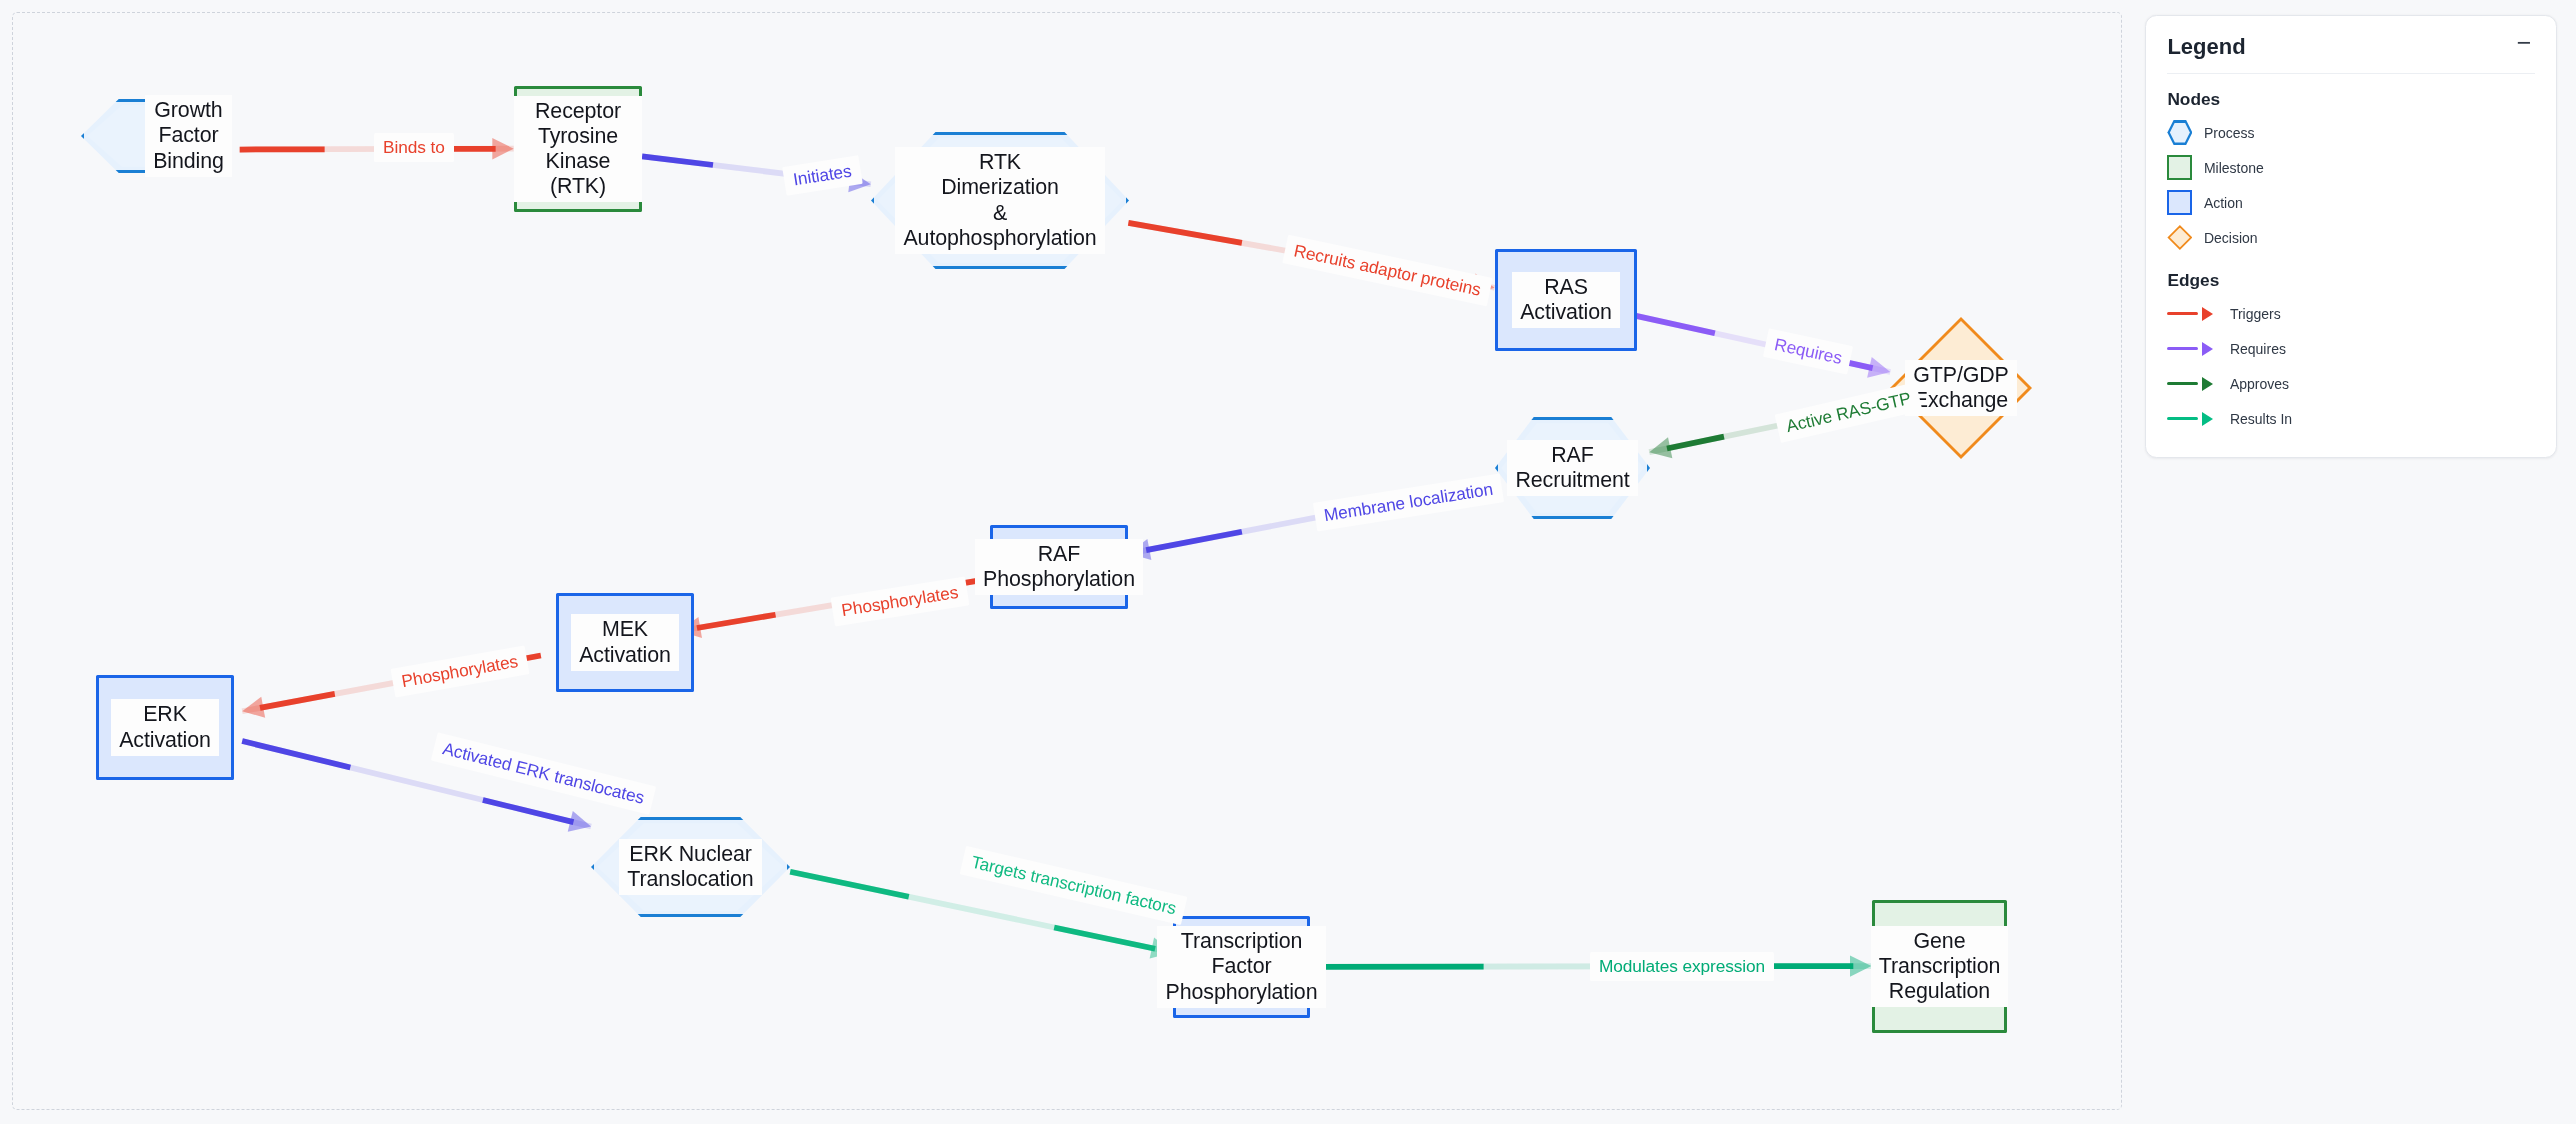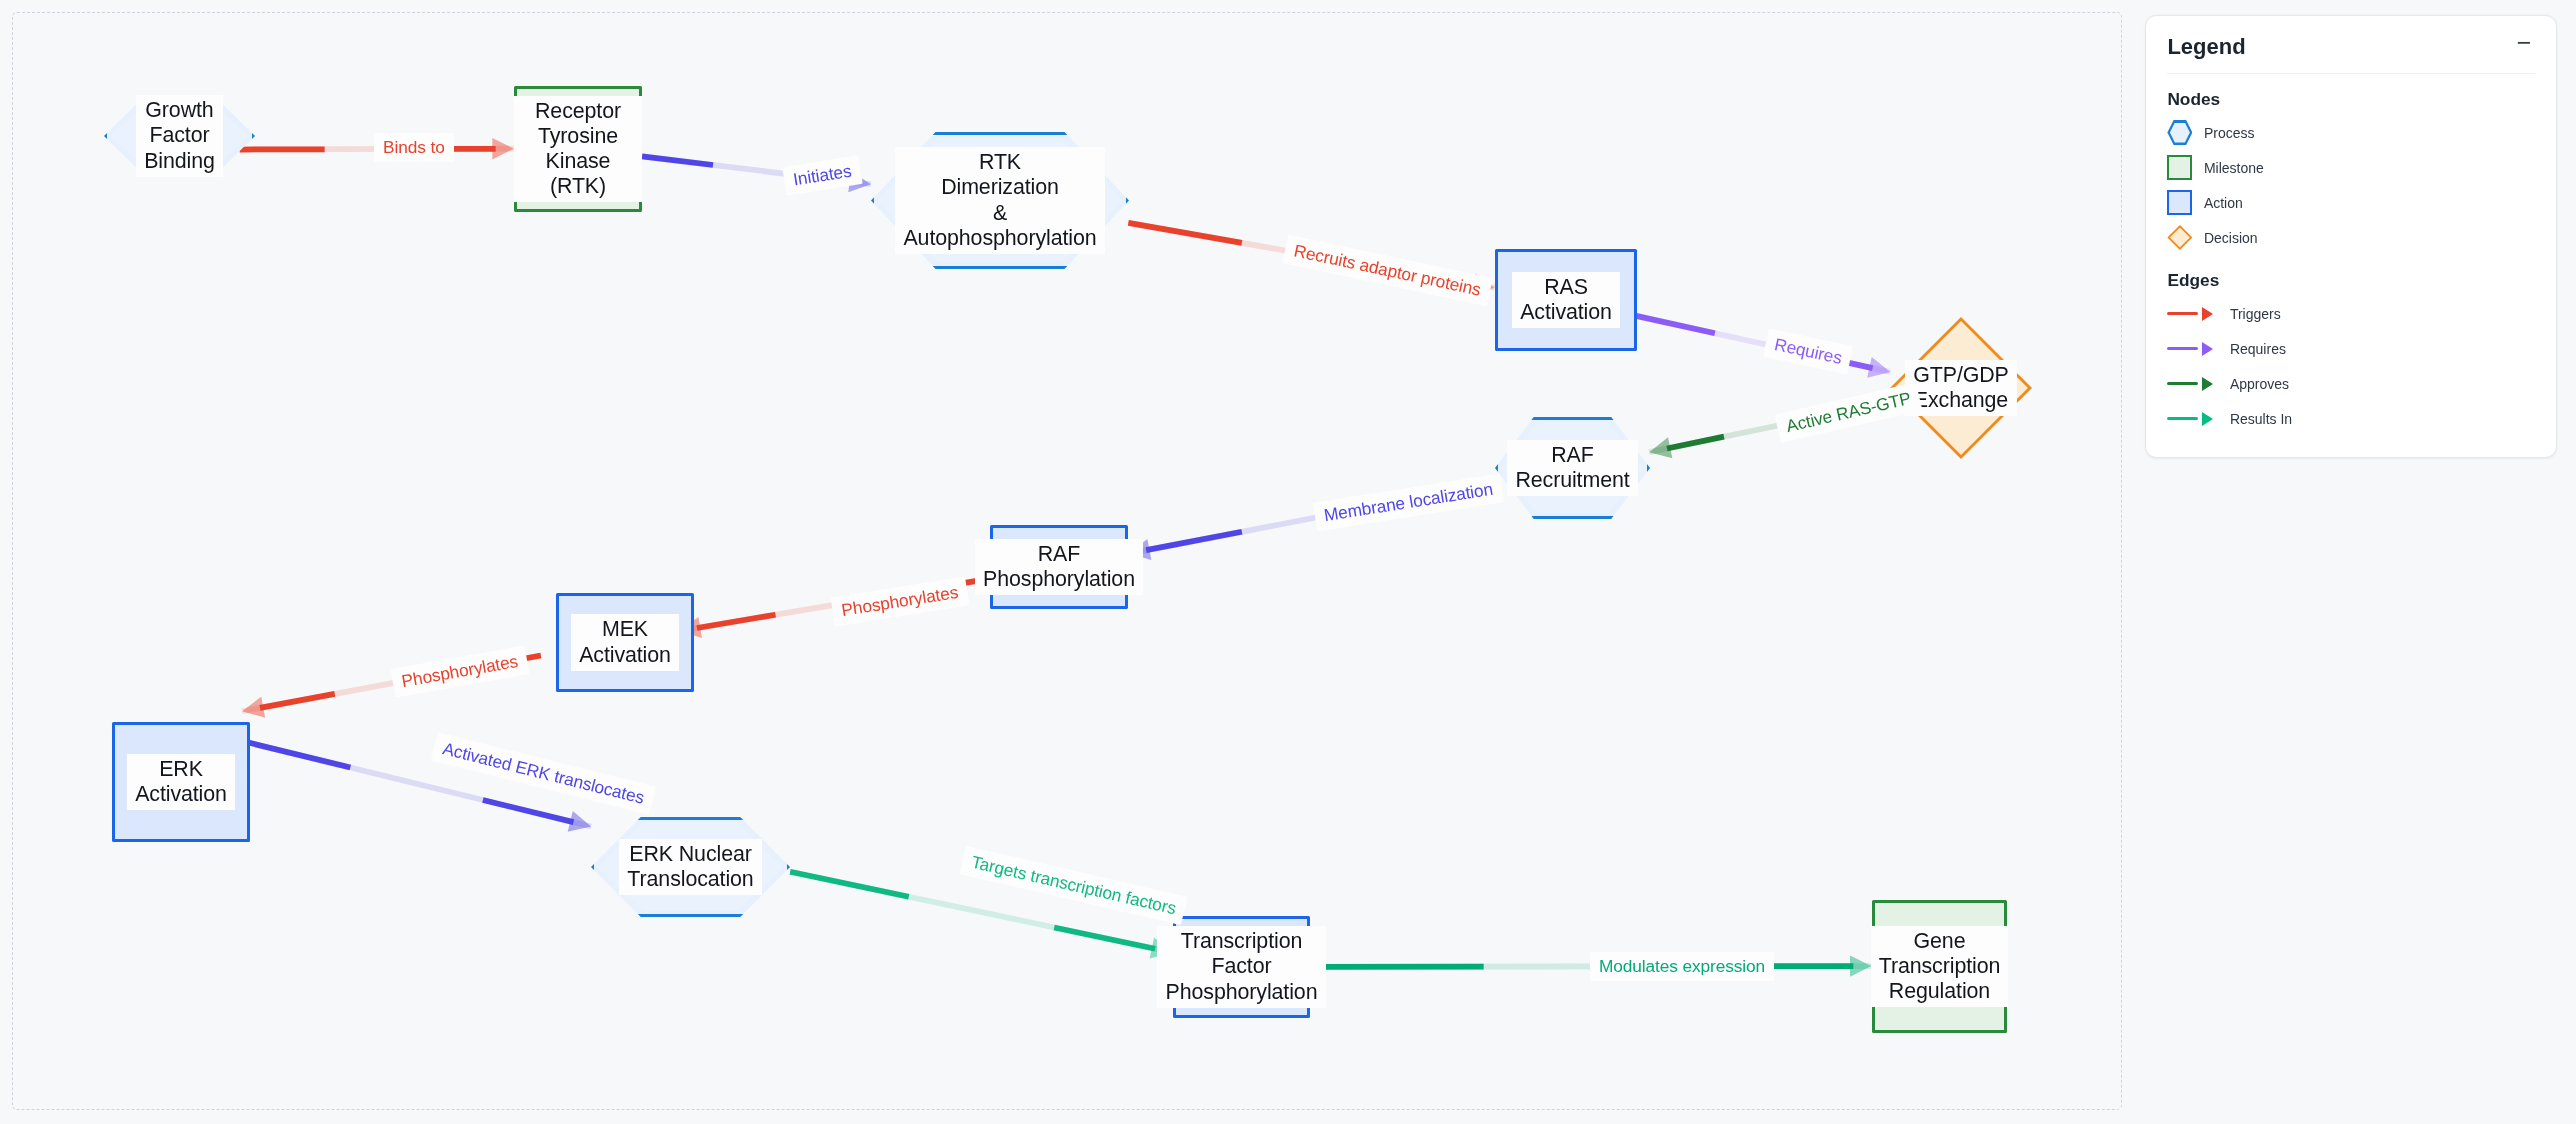--- a/index.html
+++ b/index.html
@@ -198,21 +198,21 @@
         <line x1="960" y1="1059.5022421524664" x2="1425" y2="1157.506726457399" stroke="#0fb981" stroke-width="7" stroke-opacity="0.16"></line>
         <line x1="960" y1="1059.5022421524664" x2="1104.15" y2="1089.8836322869954" stroke="#0fb981" stroke-width="7"></line>
         <line x1="1280.85" y1="1127.12533632287" x2="1403.472929512895" y2="1152.9696308838836" stroke="#0fb981" stroke-width="7"></line>
         <polygon points="1425,1157.506726457399 1396.8779056763442,1164.865246067443 1402.2399277177715,1139.4241627645006" fill="#0fb981" fill-opacity="0.45"></polygon>
         <line x1="1591" y1="1174.9021226415093" x2="2274" y2="1174.0966981132076" stroke="#00ab76" stroke-width="7" stroke-opacity="0.16"></line>
         <line x1="1591" y1="1174.9021226415093" x2="1802.73" y2="1174.6524410377358" stroke="#00ab76" stroke-width="7"></line>
         <line x1="2062.27" y1="1174.3463797169811" x2="2252.0000152967978" y2="1174.1226414913954" stroke="#00ab76" stroke-width="7"></line>
         <polygon points="2274,1174.0966981132076 2248.015348256054,1187.1273494302307 2247.984687900014,1161.1273675082646" fill="#00ab76" fill-opacity="0.45"></polygon>
       </svg>
     <div id="node-layer">
-        <div class="node n-process" style="left: 104px; top: 99px; width: 151px; height: 74px;">
+        <div class="node n-process" style="left: 81px; top: 99px; width: 151px; height: 74px; justify-content: flex-end;">
           <div class="shape"></div>
           <div class="label" style="font-size: 21.4px;">Growth
 Factor
 Binding</div>
         </div>
         <div class="node n-milestone" style="left: 514px; top: 86px; width: 128px; height: 126px;">
           <div class="shape"></div>
           <div class="label" style="font-size: 21.4px;">Receptor
 Tyrosine
 Kinase (RTK)</div>
@@ -242,21 +242,21 @@
         <div class="node n-action" style="left: 990px; top: 525px; width: 138px; height: 84px;">
           <div class="shape"></div>
           <div class="label" style="font-size: 21.4px;">RAF
 Phosphorylation</div>
         </div>
         <div class="node n-action" style="left: 541px; top: 593px; width: 138px; height: 99px; margin-left: 15px;">
           <div class="shape"></div>
           <div class="label" style="font-size: 21.4px;">MEK
 Activation</div>
         </div>
-        <div class="node n-action" style="left: 112px; top: 675px; width: 138px; height: 120px; margin-top: 47px;">
+        <div class="node n-action" style="left: 96px; top: 675px; width: 138px; height: 105px;">
           <div class="shape"></div>
           <div class="label" style="font-size: 21.4px;">ERK
 Activation</div>
         </div>
         <div class="node n-process" style="left: 591px; top: 801px; width: 199px; height: 100px; margin-top: 16px;">
           <div class="shape"></div>
           <div class="label" style="font-size: 21.4px;">ERK Nuclear
 Translocation</div>
         </div>
         <div class="node n-action" style="left: 1173px; top: 916px; width: 137px; height: 102px;">

